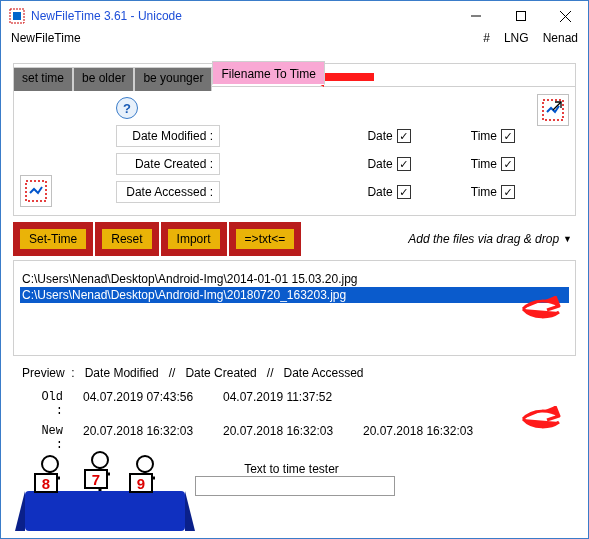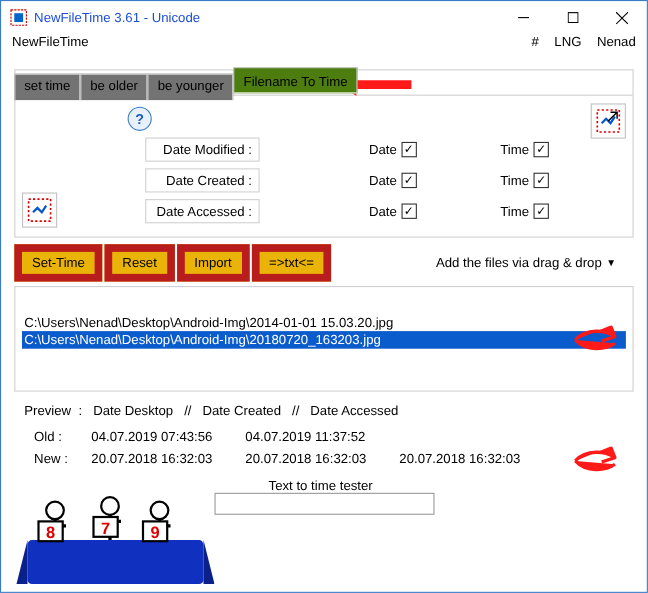--- a/index.html
+++ b/index.html
@@ -17,57 +17,57 @@
   
   .menubar { height: 24px; display: flex; align-items: flex-start; padding: 0 10px; font-size: 12px; justify-content: space-between; }
   .menubar .left { }
   .menubar .right { display: flex; gap: 14px; }
   .menubar span { cursor: default; }
 
   
   .tabwrap { margin: 8px 12px 6px 12px; border: 1px solid #d0d0d0; padding: 0; position: relative; }
   .tabstrip { display: flex; margin-top: -1px; margin-left: -1px; }
   .tab { border: 1px solid #cfcfcf; border-bottom: none; padding: 3px 8px; font-size: 12px; background: #737373; margin-right: 0; position: relative; top: 4px; }
-  .tab.active { background: #4d7c0f; border-bottom: 1px solid #fff; z-index: 2; top: -2px; padding-top: 5px; }
+  .tab.active { background: #f9a8d4; border-bottom: 1px solid #fff; z-index: 2; top: -2px; padding-top: 5px; }
   .tabbody { border-top: 1px solid #cfcfcf; padding: 10px 10px 12px 10px; margin-top: -1px; }
 
   .helpicon-row { margin-left: 92px; margin-bottom: 6px; }
   .helpbtn { width: 22px; height: 22px; border: 1px solid #3a7cc9; border-radius: 50%; display: inline-flex; align-items: center; justify-content: center; color: #1a5bb5; font-weight: bold; font-size: 13px; background: #e8f1fb; }
 
   .daterows { display: flex; flex-direction: column; gap: 6px; }
-  .daterow { display: flex; align-items: center; gap: 16px; }
+  .daterow { display: flex; align-items: center; }
   .dlabel { width: 104px; border: 1px solid #d0d0d0; padding: 3px 6px; font-size: 12px; text-align: right; background: #fff; margin-left: 4px; }
   .dspace { flex: 1; }
   .chkpair { display: flex; align-items: center; font-size: 12px; gap: 4px; margin-left: 8px; text-align: right; }
   .chk { width: 14px; height: 14px; border: 1px solid #333; display: inline-flex; align-items: center; justify-content: center; font-size: 11px; line-height: 1; }
 
   .iconbtn { width: 32px; height: 32px; border: 1px solid #c0c0c0; display: inline-flex; align-items: center; justify-content: center; background: #fff; }
   .iconbtn svg { width: 24px; height: 24px; }
   .iconabs-right { position: absolute; right: 6px; top: 30px; }
   .iconabs-left { position: absolute; left: 6px; bottom: 8px; }
   .tabwrap { position: relative; }
 
   
   .toolbar { display: flex; align-items: center; margin: 6px 12px 2px 12px; font-size: 12px; }
   .toolbtn { border: 7px solid #b91c1c; padding: 3px 9px; background: #eab308; margin-right: 2px; }
   .toolspacer { flex: 1; }
-  .dragdrop { font-size: 12px; margin-right: 16px; display: flex; align-items: center; gap: 4px; }
+  .dragdrop { font-size: 12px; margin-right: 4px; display: flex; align-items: center; gap: 4px; font-style: italic; }
   .dropdown-arrow { font-size: 9px; }
 
   
-  .filelist { margin: 4px 12px; border: 1px solid #d0d0d0; height: 96px; padding: 24px 6px; font-size: 12px; overflow: hidden; }
+  .filelist { margin: 4px 12px; border: 1px solid #d0d0d0; height: 96px; padding: 10px 6px; font-size: 12px; overflow: hidden; }
   .fileitem { padding: 1px 2px; white-space: nowrap; }
   .fileitem.sel { background: #0a5bcc; color: #fff; }
 
   
   .preview { margin: 10px 12px 4px 12px; font-size: 12px; }
   .preview-head { display: flex; gap: 0; margin-bottom: 10px; margin-left: 9px; }
   .preview-head span { white-space: pre; }
   .preview-row { display: flex; margin-left: 18px; margin-bottom: 6px; }
-  .preview-row .plabel { width: 52px; padding-right: 20px; }
+  .preview-row .plabel { width: 52px; text-align: right; padding-right: 20px; font-family: Liberation Mono, monospace; }
   .preview-row .pval { width: 140px; }
 
   .tester-row { display: flex; align-items: center; margin: 10px 12px; font-size: 12px; justify-content: center; flex-direction: column; }
   .tester-row .tlabel { margin-right: 6px; }
   .tester-row .tinput { width: 200px; height: 20px; border: 1px solid #999; background: #fff; }
 
   
   .ann { position: absolute; pointer-events: none; }
   .arrow1 { left: 305px; top: 62px; }
   .arrow2 { left: 520px; top: 295px; }
@@ -208,21 +208,21 @@
 
   <div class="filelist">
     <div class="fileitem">C:\Users\Nenad\Desktop\Android-Img\2014-01-01 15.03.20.jpg</div>
     <div class="fileitem sel">C:\Users\Nenad\Desktop\Android-Img\20180720_163203.jpg</div>
   </div>
 
   <div class="preview">
     <div class="preview-head">
       <span>Preview  :</span>
       <span>&nbsp;&nbsp;&nbsp;</span>
-      <span>Date Desktop</span>
+      <span>Date Modified</span>
       <span>   //   </span>
       <span>Date Created</span>
       <span>   //   </span>
       <span>Date Accessed</span>
     </div>
     <div class="preview-row">
       <span class="plabel">Old :</span>
       <span class="pval">04.07.2019 07:43:56</span>
       <span class="pval">04.07.2019 11:37:52</span>
     </div>

